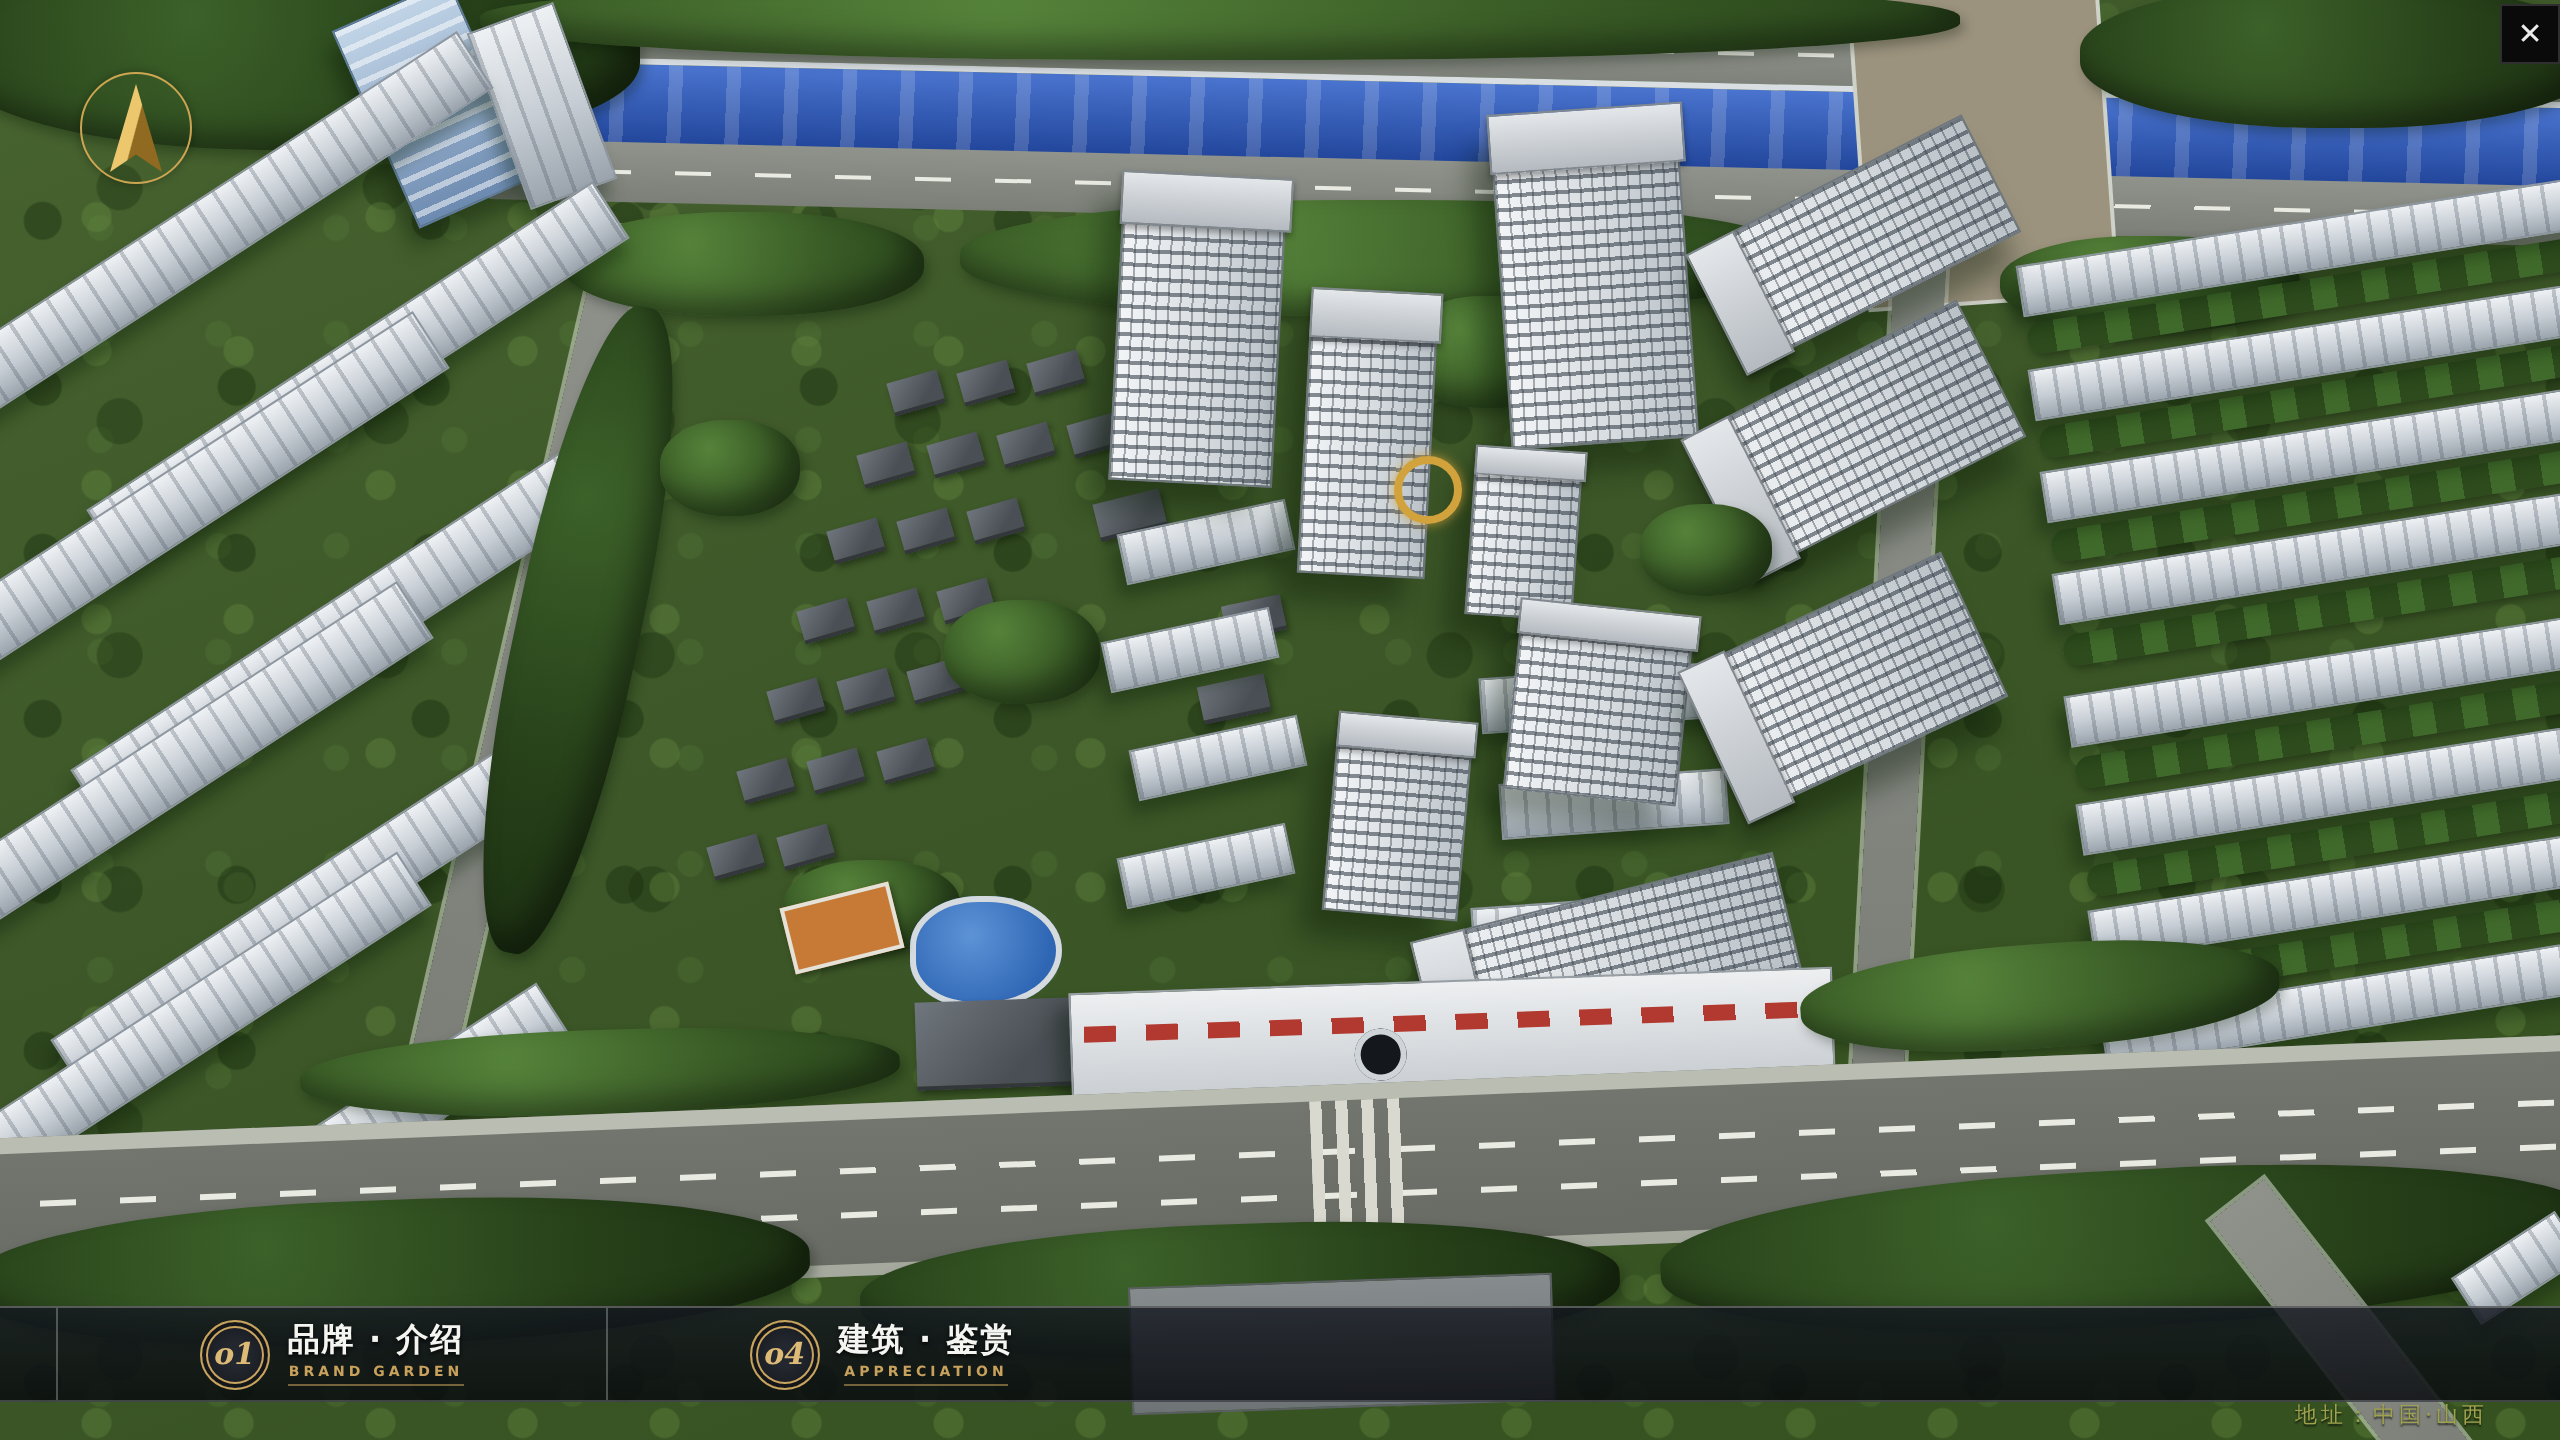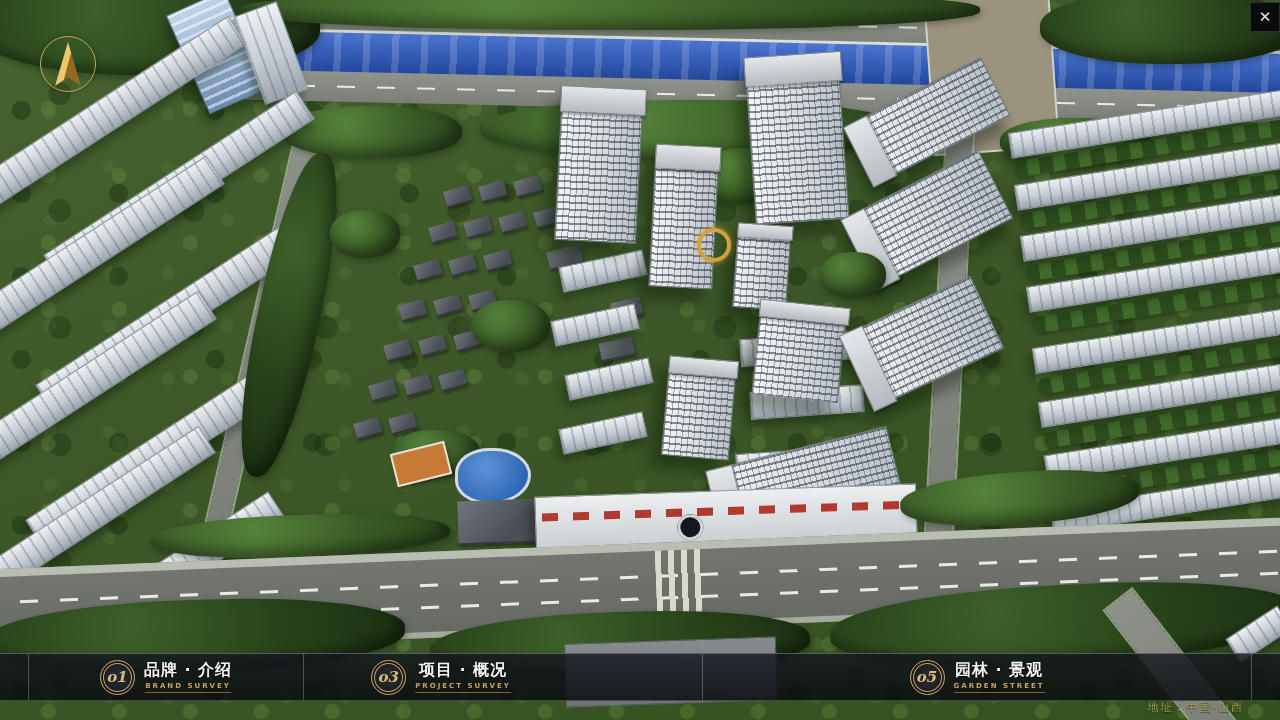--- a/index.html
+++ b/index.html
@@ -271,43 +271,34 @@
   </div>
 
   <div class="abs navbar">
     <div class="nav-group left">
       <div class="nav-item">
         <div class="badge">
             <span>o1</span>
           </div>
         <div class="nav-text">
           <span class="nav-title">品牌 · 介绍</span>
-          <span class="nav-sub">BRAND SURVEY</span>
+          <span class="nav-sub">BRAND GARDEN</span>
         </div>
       </div>
       <div class="nav-item">
         <div class="badge">
-            <span>o3</span>
+            <span>o4</span>
           </div>
         <div class="nav-text">
-          <span class="nav-title">项目 · 概况</span>
-          <span class="nav-sub">PROJECT SURVEY</span>
+          <span class="nav-title">建筑 · 鉴赏</span>
+          <span class="nav-sub">APPRECIATION</span>
         </div>
       </div>
     </div>
     <div class="nav-spacer"></div>
     <div class="nav-group right">
-      <div class="nav-item">
-        <div class="badge">
-            <span>o5</span>
-          </div>
-        <div class="nav-text">
-          <span class="nav-title">园林 · 景观</span>
-          <span class="nav-sub">GARDEN STREET</span>
-        </div>
-      </div>
     </div>
   </div>
 
 
   <div class="abs address">地址：中国·山西</div>
 
 </div>
 
 </body></html>

